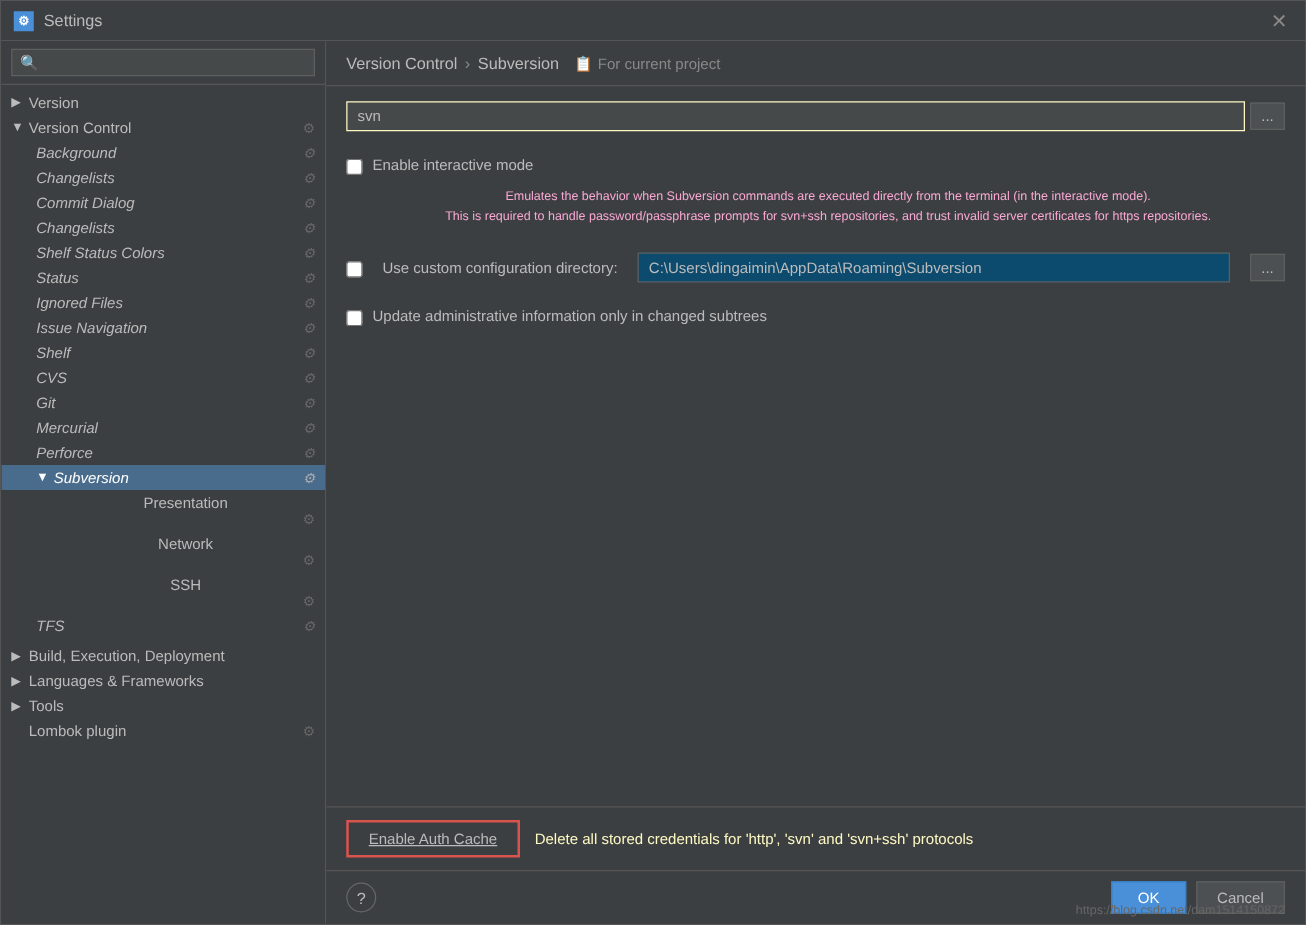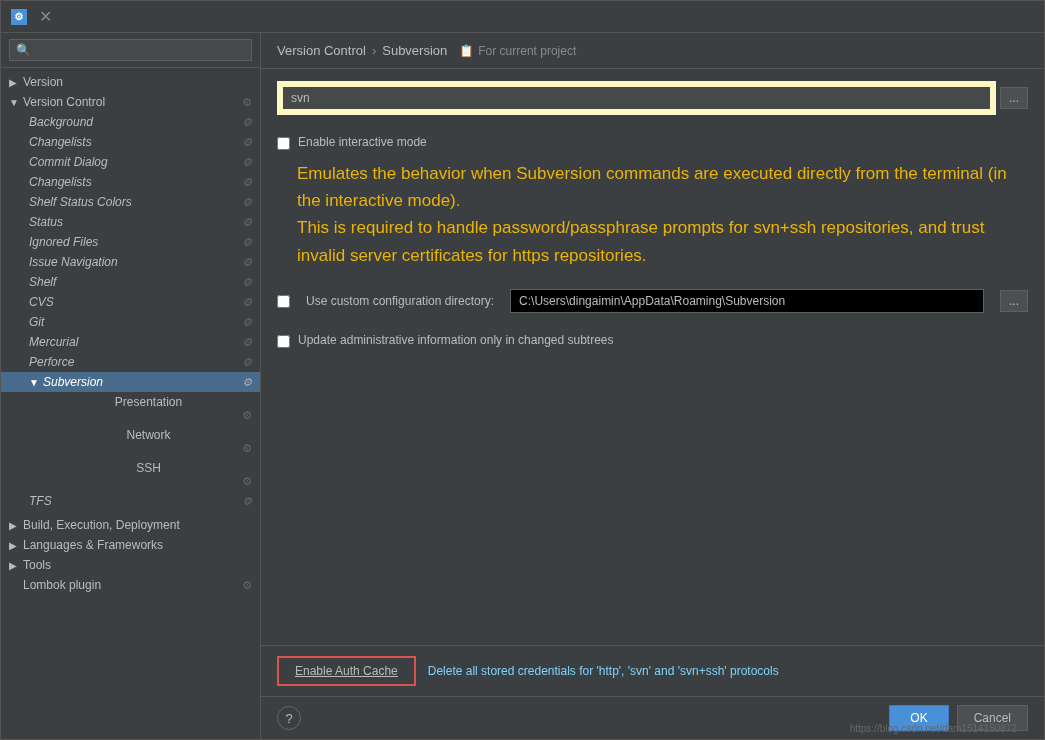--- a/index.html
+++ b/index.html
@@ -184,21 +184,21 @@
 
     .svn-path-row {
       display: flex;
       align-items: center;
       gap: 4px;
     }
 
     .svn-input {
       flex: 1;
       background: #45494a;
-      border: 6px solid #fef9c3;
+      border: 1px solid #fef9c3;
       color: #bbbbbb;
       padding: 4px 8px;
       font-size: 12px;
       outline: none;
     }
 
     .ellipsis-btn {
       background: #4c5052;
       border: 1px solid #5e6060;
       color: #bbbbbb;
@@ -214,38 +214,39 @@
       margin-top: 10px;
     }
 
     .checkbox-row input[type="checkbox"] {
       margin-top: 2px;
       accent-color: #4a90d9;
     }
 
     .description-block {
       padding-left: 20px;
-      color: #eab308;
-      font-size: 17px;
+      color: #f9a8d4;
+      font-size: 10px;
       line-height: 1.6;
+      text-align: center;
     }
 
     .custom-dir-row {
       display: flex;
       align-items: center;
       gap: 16px;
     }
 
     .custom-dir-label {
       white-space: nowrap;
     }
 
     .custom-dir-input {
       flex: 1;
-      background: #000000;
+      background: #0c4a6e;
       border: 1px solid #5e6060;
       color: #bbbbbb;
       padding: 4px 8px;
       font-size: 12px;
       outline: none;
     }
 
     .spacer { flex: 1; }
 
     .bottom-bar {
@@ -260,21 +261,21 @@
       background: transparent;
       border: 2px solid #d9534f;
       color: #bbbbbb;
       padding: 6px 16px;
       cursor: pointer;
       font-size: 12px;
       text-decoration: underline;
     }
 
     .clear-desc {
-      color: #7dd3fc;
+      color: #fef9c3;
       font-size: 12px;
     }
 
     .dialog-footer {
       border-top: 1px solid #555;
       padding: 8px 16px;
       display: flex;
       align-items: center;
       justify-content: flex-end;
       gap: 8px;
@@ -321,20 +322,21 @@
       font-size: 11px;
     }
   </style>
 </head>
 <body>
 
 <div class="dialog">
 
   <div class="title-bar">
     <div class="title-bar-icon">⚙</div>
+    <span class="title-bar-text">Settings</span>
     <span class="close-btn">✕</span>
   </div>
 
   <div class="dialog-body">
 
     <div class="sidebar">
       <div class="search-box">
         <div class="search-input-wrapper">
           <span>🔍</span>
           <input type="text" style="">
@@ -490,19 +492,19 @@
         <div class="spacer"></div>
       </div>
 
       <div class="bottom-bar">
         <button class="clear-cache-btn">Enable Auth Cache</button>
         <span class="clear-desc">Delete all stored credentials for 'http', 'svn' and 'svn+ssh' protocols</span>
       </div>
 
       <div class="dialog-footer">
         <button class="help-btn">?</button>
-        <span class="watermark" style="font-size:10px; color:#666; margin-right: 12px;">https://blog.csdn.net/dam1514150872</span>
+        <span class="watermark" style="font-size:10px; color:#666; margin-right: 1px;">https://blog.csdn.net/dam1514150872</span>
         <button class="ok-btn">OK</button>
         <button class="cancel-btn">Cancel</button>
       </div>
     </div>
   </div>
 </div>
 
 </body></html>

